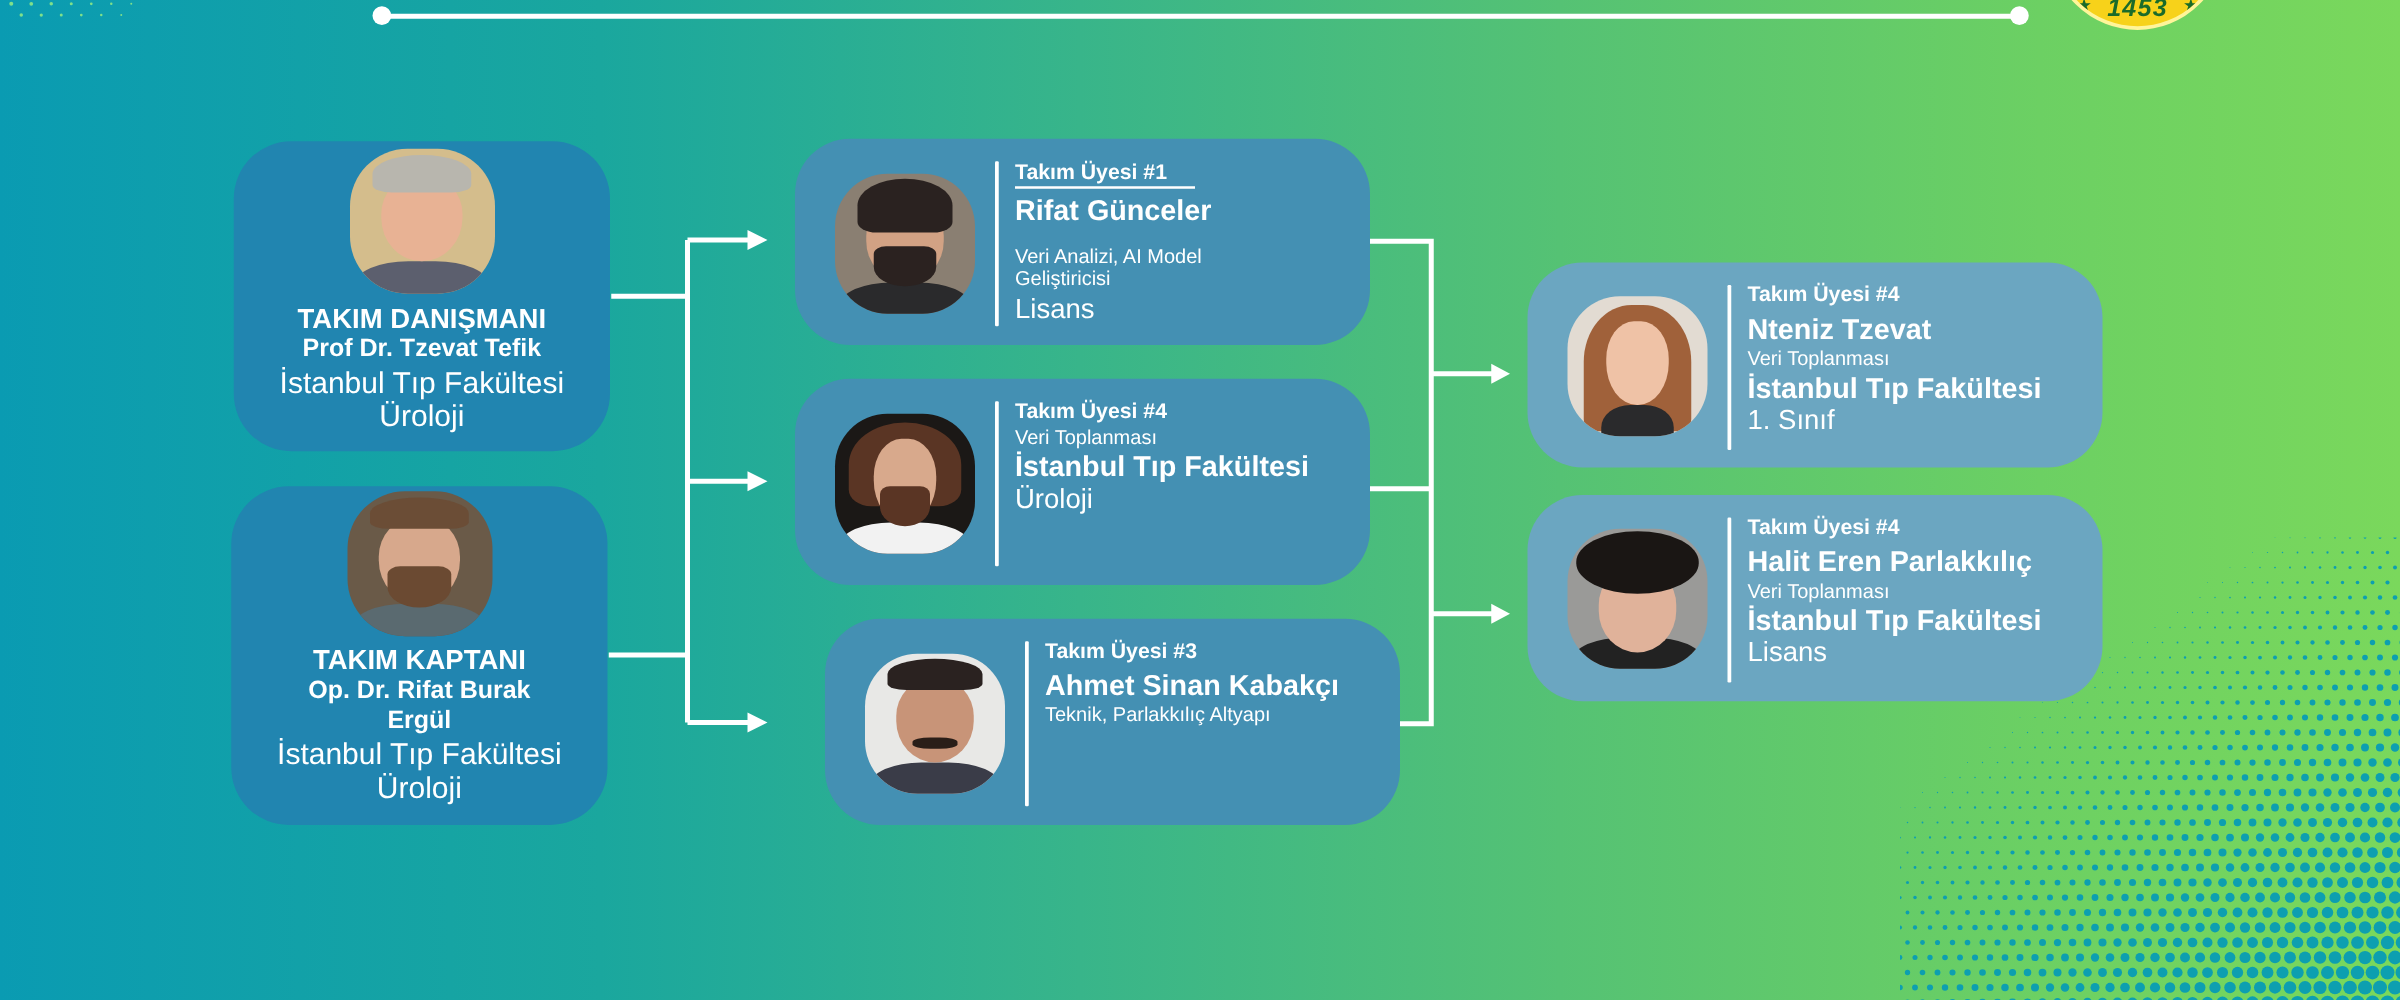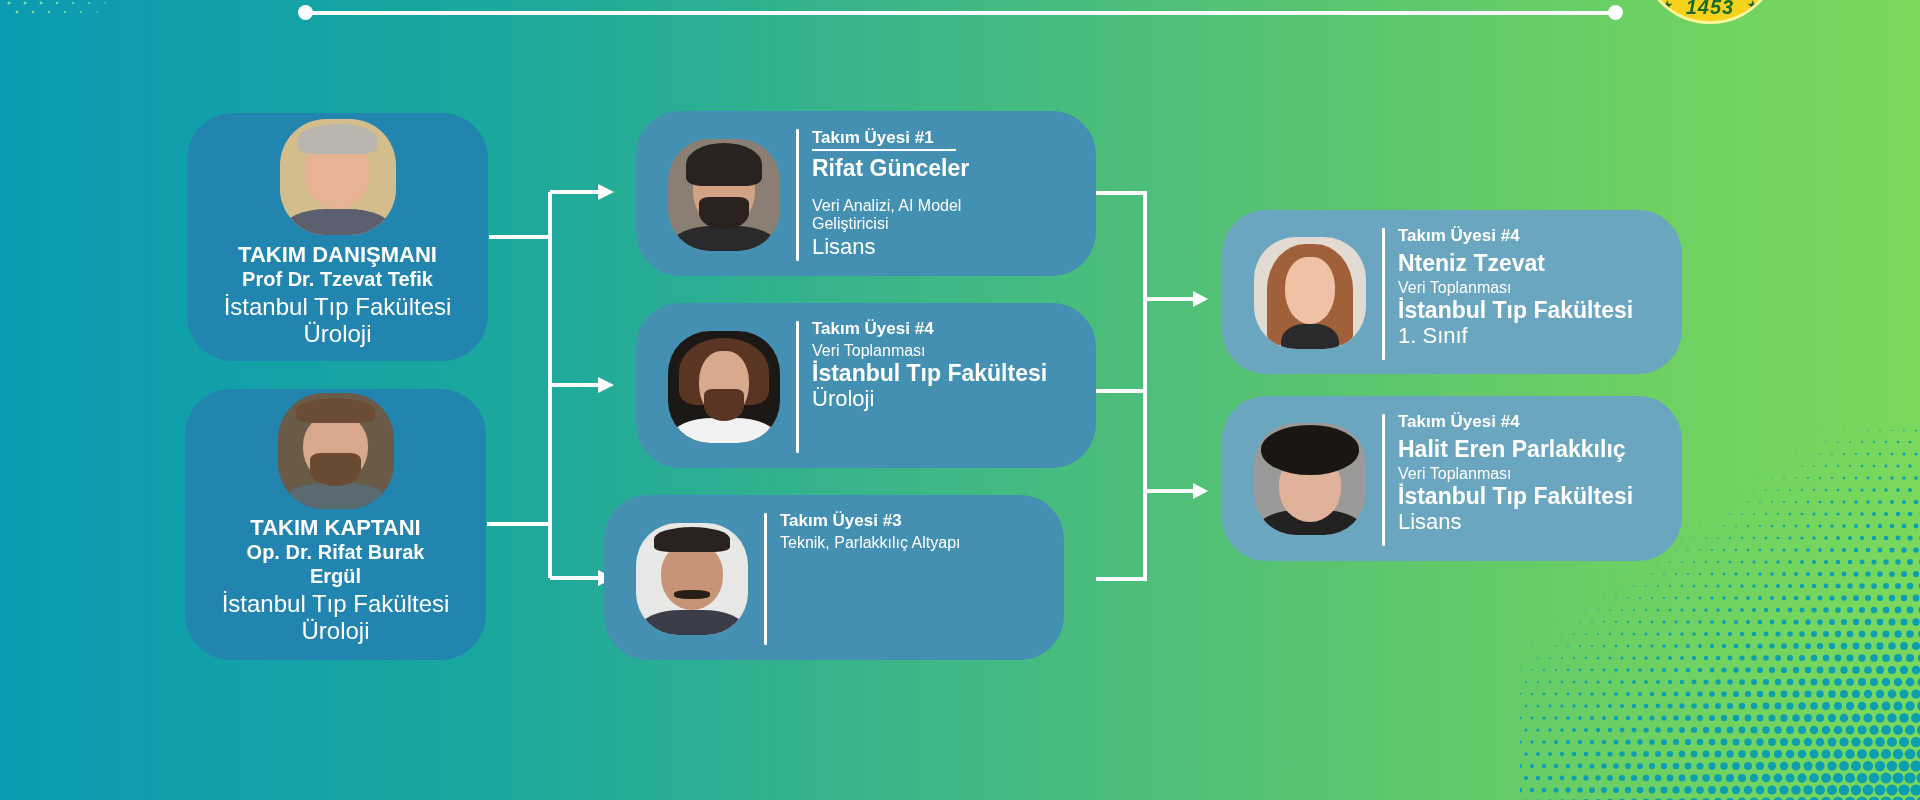--- a/index.html
+++ b/index.html
@@ -1004,30 +1004,31 @@
   </div>
   <div class="divider" style="top:18px; height:132px;"></div>
   <div class="text" style="top:15px;">
     <div class="label">Takım Üyesi #4</div>
     <div class="prole" style="margin-top:2px">Veri Toplanması</div>
     <div class="pinst">İstanbul Tıp Fakültesi</div>
     <div class="plevel">Üroloji</div>
   </div>
 </div>
 
-<div class="card-h mid" style="left:604px; top:495px; width:460px; height:165px;">
+<div class="card-h mid" style="left:660px; top:495px; width:460px; height:165px;">
   <div class="photo" style="top:28px; background:#e8e8e6;">
     <div class="body" style="background:#3a3c48;"></div>
     <div class="face" style="background:#c89478;"></div>
     <div class="hair" style="background:#2a2220; height:22%;"></div>
     <div style="position:absolute; left:34%; top:60%; width:32%; height:8%; background:#2a1e18; border-radius:40%;"></div>
   </div>
   <div class="divider" style="top:18px; height:132px;"></div>
   <div class="text" style="top:15px;">
     <div class="label">Takım Üyesi #3</div>
+    <div class="pname" style="margin-top:2px">Ahmet Sinan Kabakçı</div>
     <div class="prole" style="margin-top:2px">Teknik, Parlakkılıç Altyapı</div>
   </div>
 </div>
 
 <div class="card-h right" style="left:1222px; top:210px; width:460px; height:164px;">
   <div class="photo" style="top:27px; background:#e2dbd2;">
     <div class="hair" style="background:#a0613a; left:12%; width:76%; height:90%; top:6%; border-radius:45% 45% 10% 10%;"></div>
     <div class="body" style="background:#2a2a2c; left:24%; width:52%;"></div>
     <div class="face" style="background:#efc2a6; left:28%; width:44%;"></div>
   </div>

